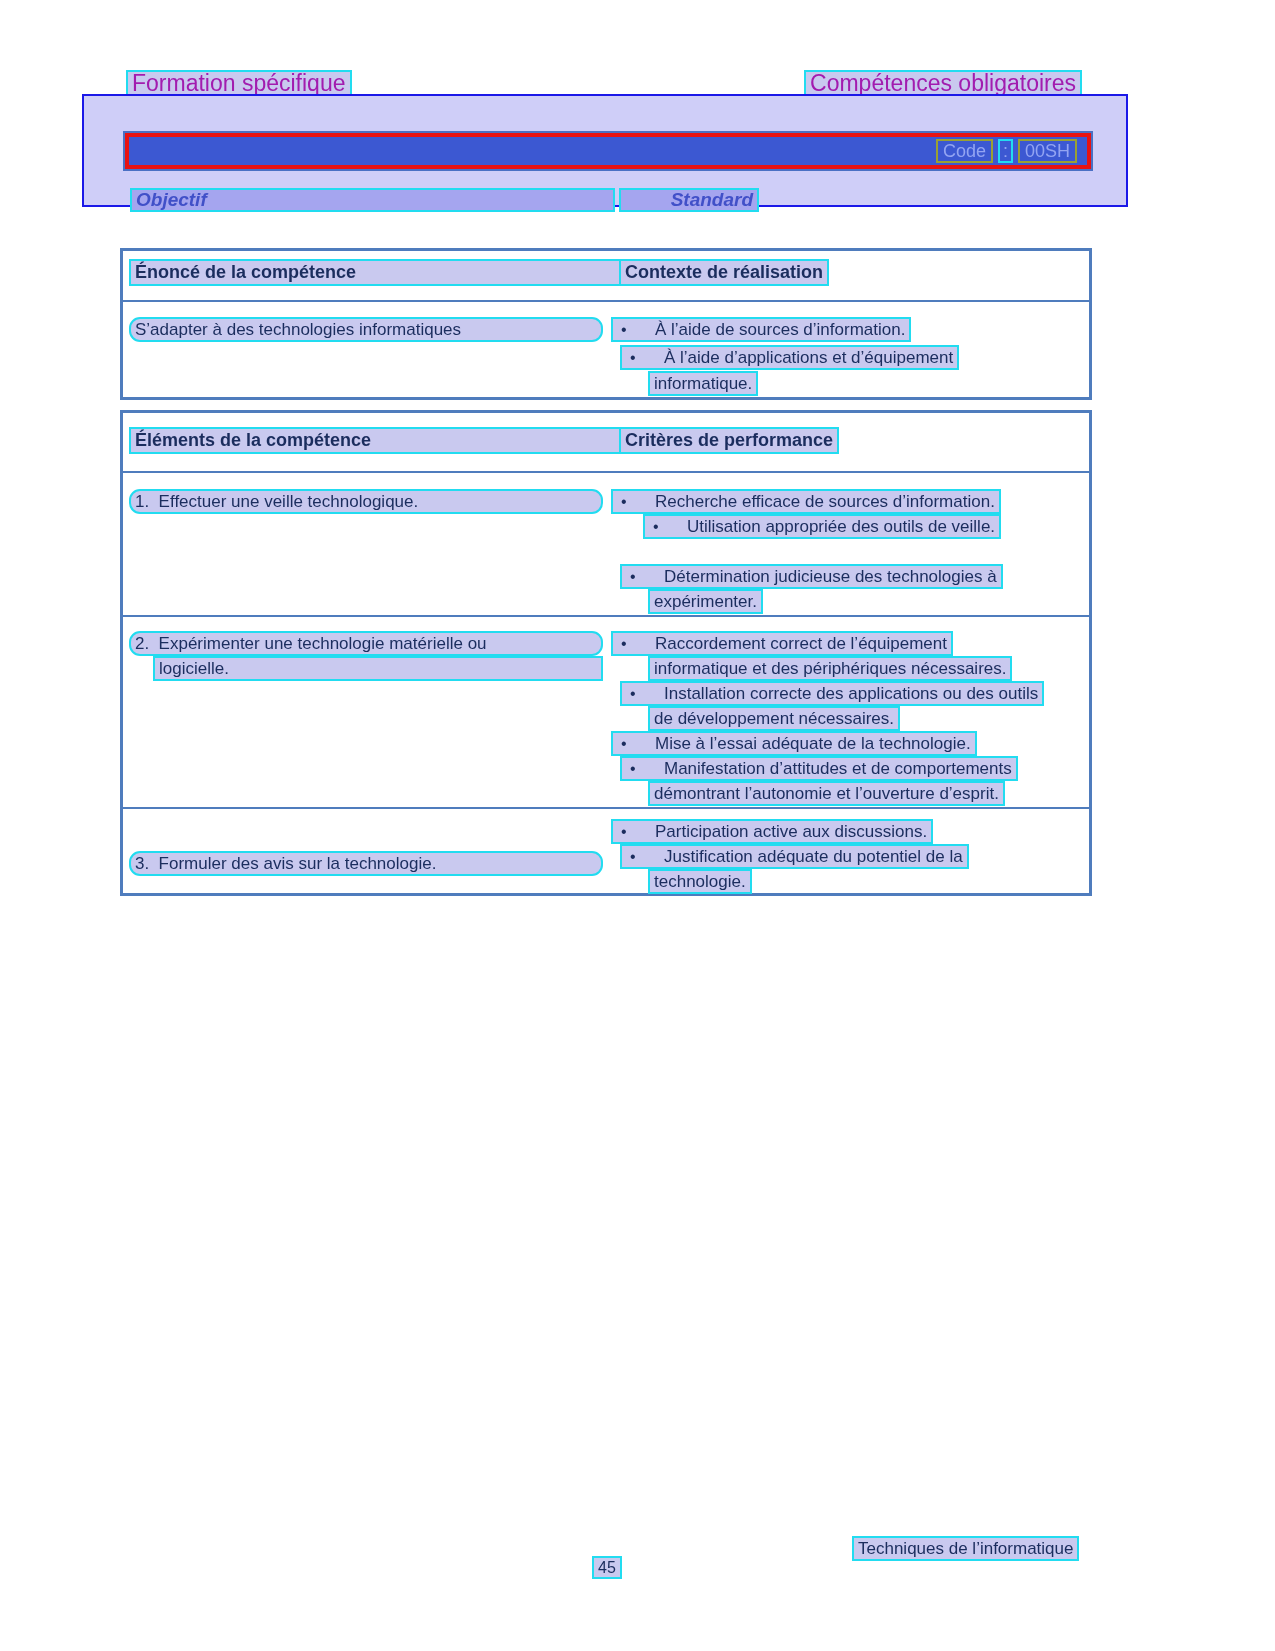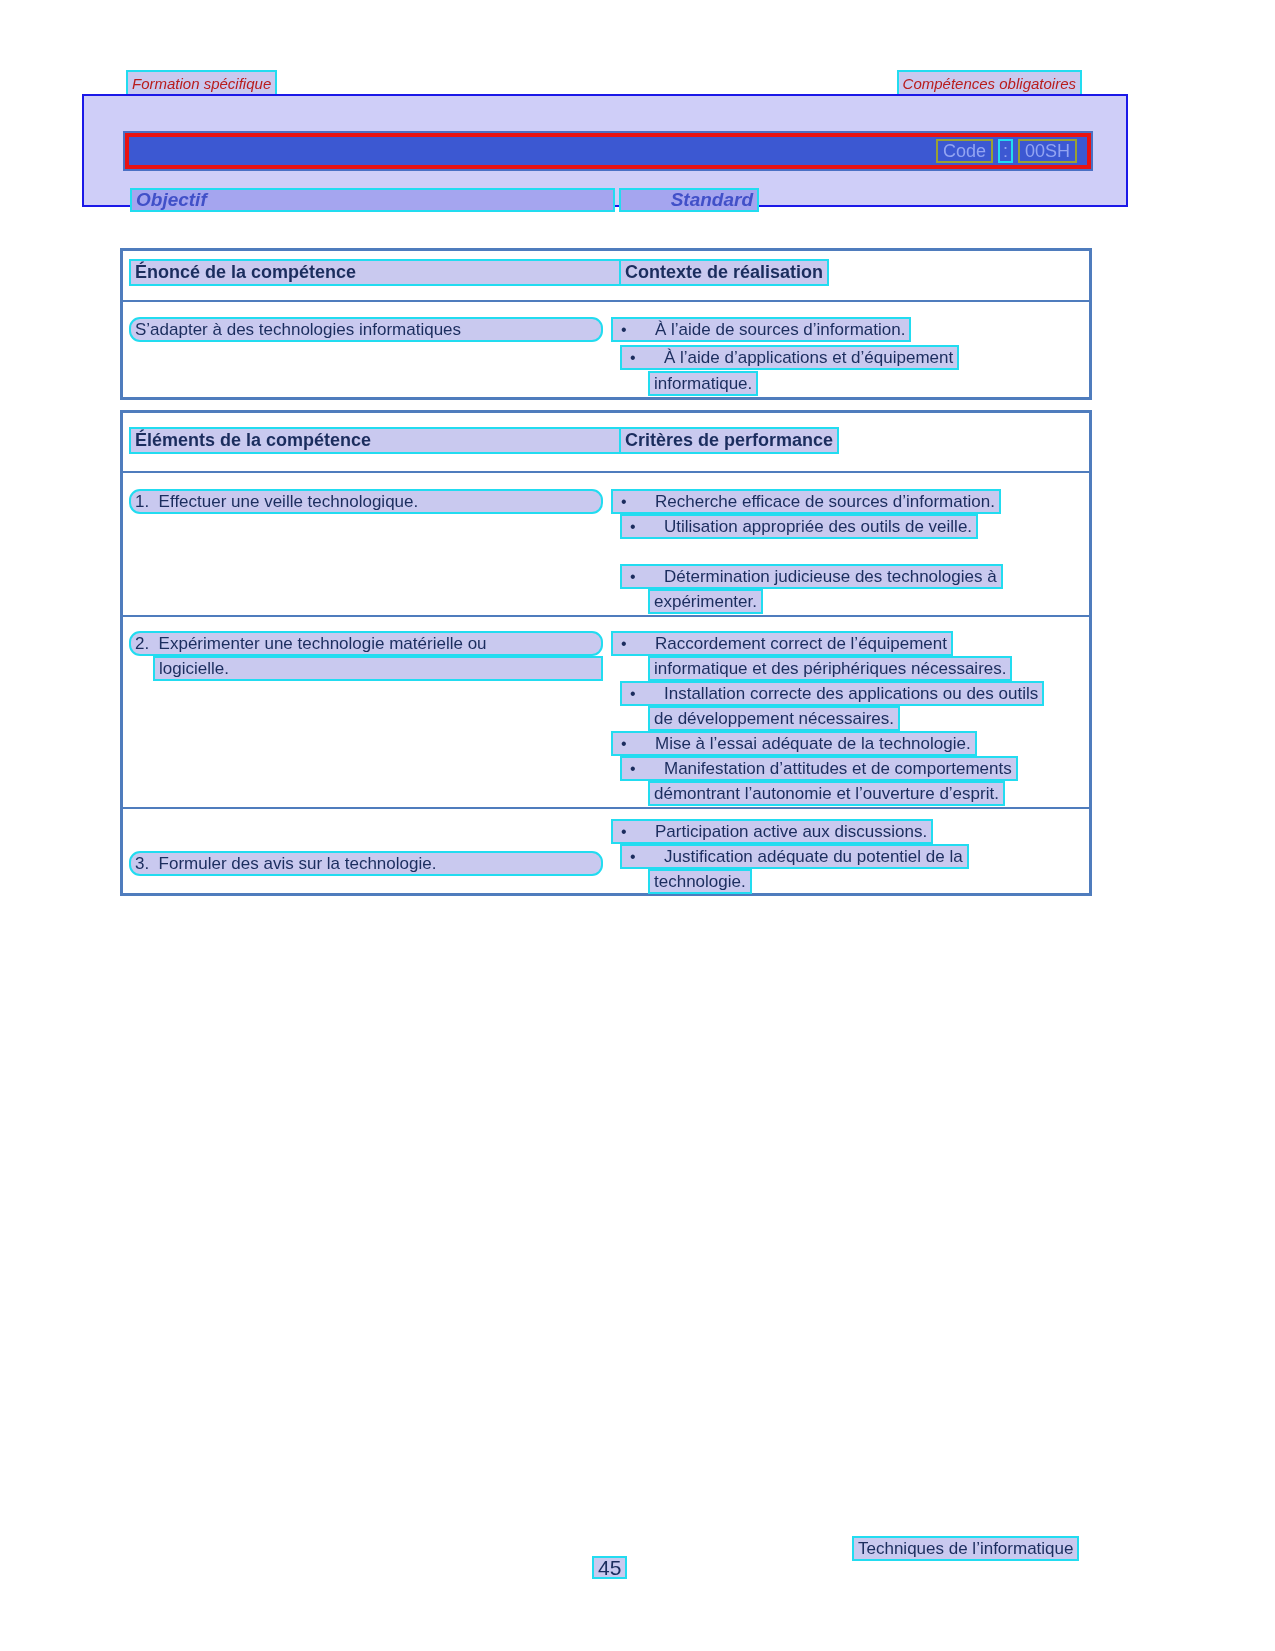--- a/index.html
+++ b/index.html
@@ -7,21 +7,21 @@
     position:relative; width:1275px; height:1651px; background:#ffffff;
     font-family:"Liberation Sans", sans-serif; overflow:hidden;
   }
   
   .hl {
     position:absolute; box-sizing:border-box;
     background:#c9c9ef; border:2px solid #22dcf0;
     color:#1b2d5e; font-size:17px; line-height:21px;
     padding:0 4px; white-space:pre;
   }
-  .muted { color:#b91c1c; font-size:15px; line-height:23px;font-style:italic; }
+  .muted { color:#a21caf; font-size:23px; line-height:23px; }
   .bar  { width:474px;border-radius:11px; }
   .hbar { width:492px; }
   .th   { font-weight:bold; font-size:18px; line-height:23px; }
   .b {
     display:inline-block; width:34px; padding-left:4px;
     color:#1b2d5e; font-size:16px;
   }
   
   .bigbox {
     position:absolute; left:82px; top:94px; width:1046px; height:113px;
@@ -58,21 +58,21 @@
   
   .table {
     position:absolute; left:120px; width:972px; box-sizing:border-box;
     border:3px solid #4f7cbd; background:#ffffff;
   }
   #table1 { top:248px; height:152px; }
   #table2 { top:410px; height:486px; }
   .sep { position:absolute; left:0; right:0; height:2px; background:#4f7cbd; }
   
   .foot-program { left:852px; top:1536px; }
-  .foot-page { left:592px; top:1556px; font-size:21px; line-height:19px; }
+  .foot-page { left:592px; top:1556px; font-size:16px; line-height:19px; }
 </style>
 </head>
 <body>
 
 <div class="page">
 
   <div class="hl muted" style="left:126px; top:70px;">Formation spécifique</div>
   <div class="hl muted" style="right:193px; top:70px;">Compétences obligatoires</div>
 
   <div class="bigbox">
@@ -99,21 +99,21 @@
     <div class="hl" style="left:525px; top:120px;">informatique.</div>
   </div>
 
   <div class="table" id="table2">
     <div class="hl th hbar" style="left:6px; top:14px;">Éléments de la compétence</div>
     <div class="hl th" style="left:496px; top:14px;">Critères de performance</div>
     <div class="sep" style="top:58px;"></div>
 
     <div class="hl bar" style="left:6px; top:76px;">1.&nbsp;&nbsp;Effectuer une veille technologique.</div>
     <div class="hl" style="left:488px; top:76px;"><span class="b">•</span><span>Recherche efficace de sources d’information.</span></div>
-    <div class="hl" style="left:497px; top:101px;"><span class="b">•</span><span>Utilisation appropriée des outils de veille.</span></div>
+    <div class="hl" style="left:520px; top:101px;"><span class="b">•</span><span>Utilisation appropriée des outils de veille.</span></div>
     <div class="hl" style="left:497px; top:151px;"><span class="b">•</span><span>Détermination judicieuse des technologies à</span></div>
     <div class="hl" style="left:525px; top:176px;">expérimenter.</div>
     <div class="sep" style="top:202px;"></div>
 
     <div class="hl bar" style="left:6px; top:218px;">2.&nbsp;&nbsp;Expérimenter une technologie matérielle ou</div>
     <div class="hl" style="left:30px; top:243px; width:450px;">logicielle.</div>
     <div class="hl" style="left:488px; top:218px;"><span class="b">•</span><span>Raccordement correct de l’équipement</span></div>
     <div class="hl" style="left:525px; top:243px;">informatique et des périphériques nécessaires.</div>
     <div class="hl" style="left:497px; top:268px;"><span class="b">•</span><span>Installation correcte des applications ou des outils</span></div>
     <div class="hl" style="left:525px; top:293px;">de développement nécessaires.</div>

